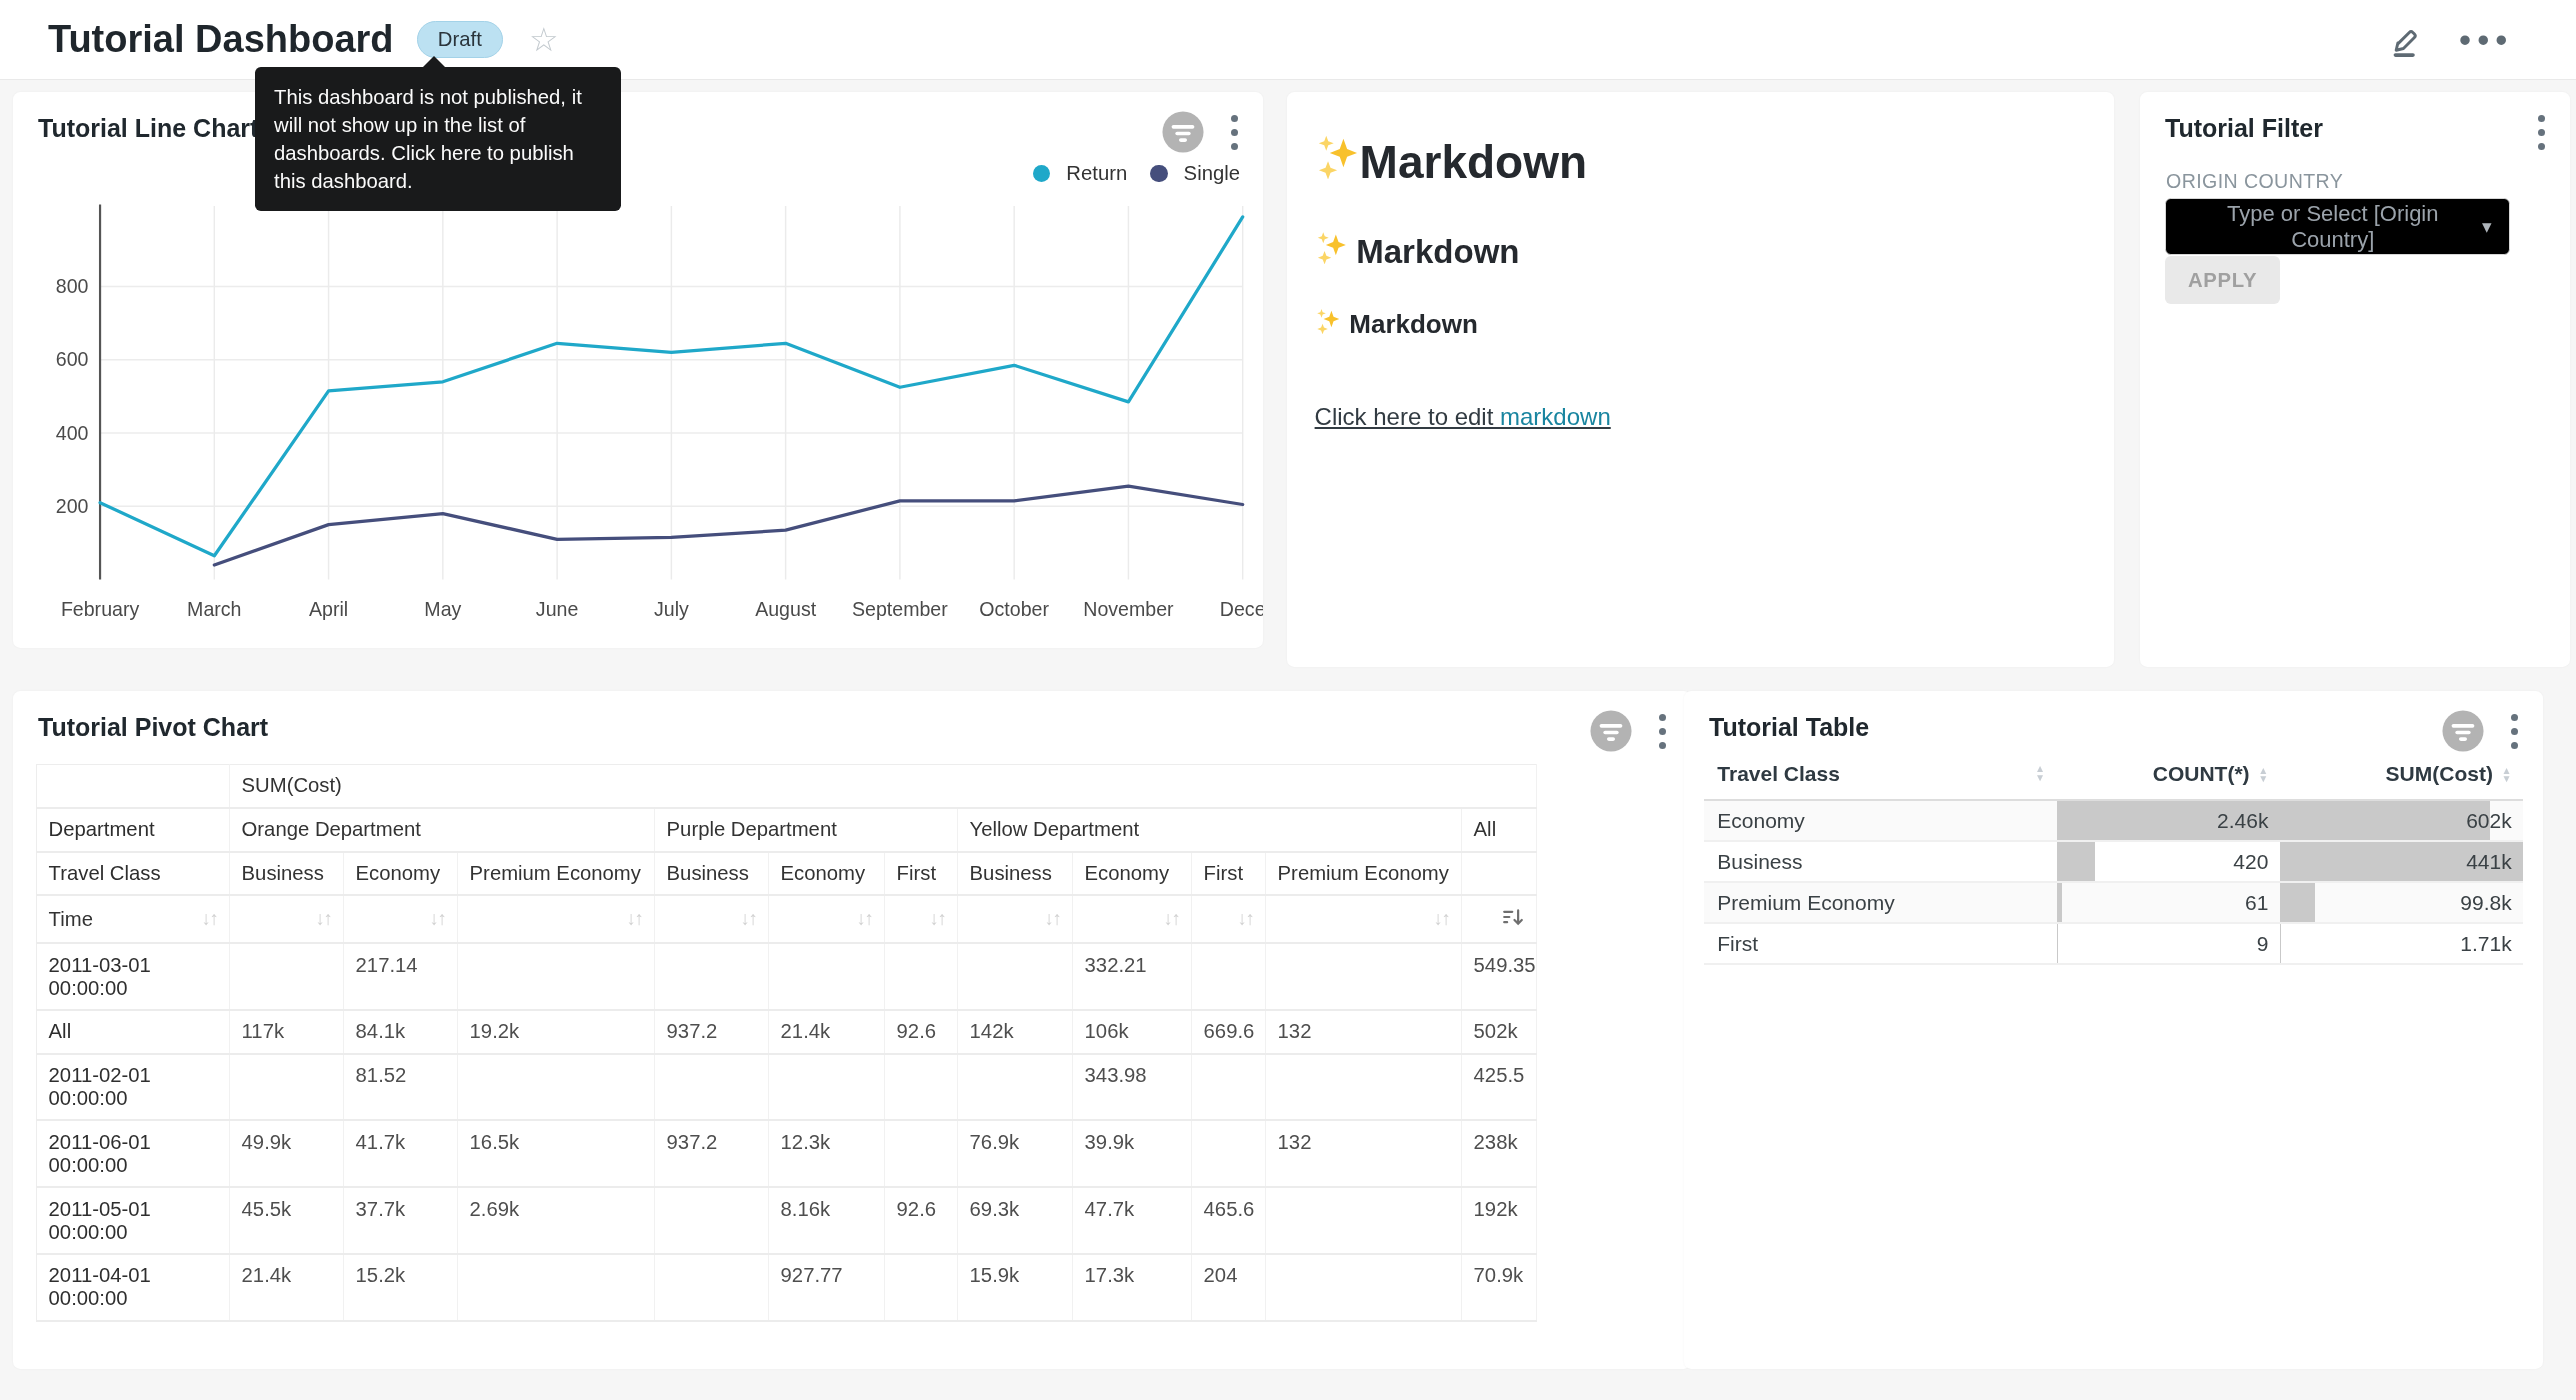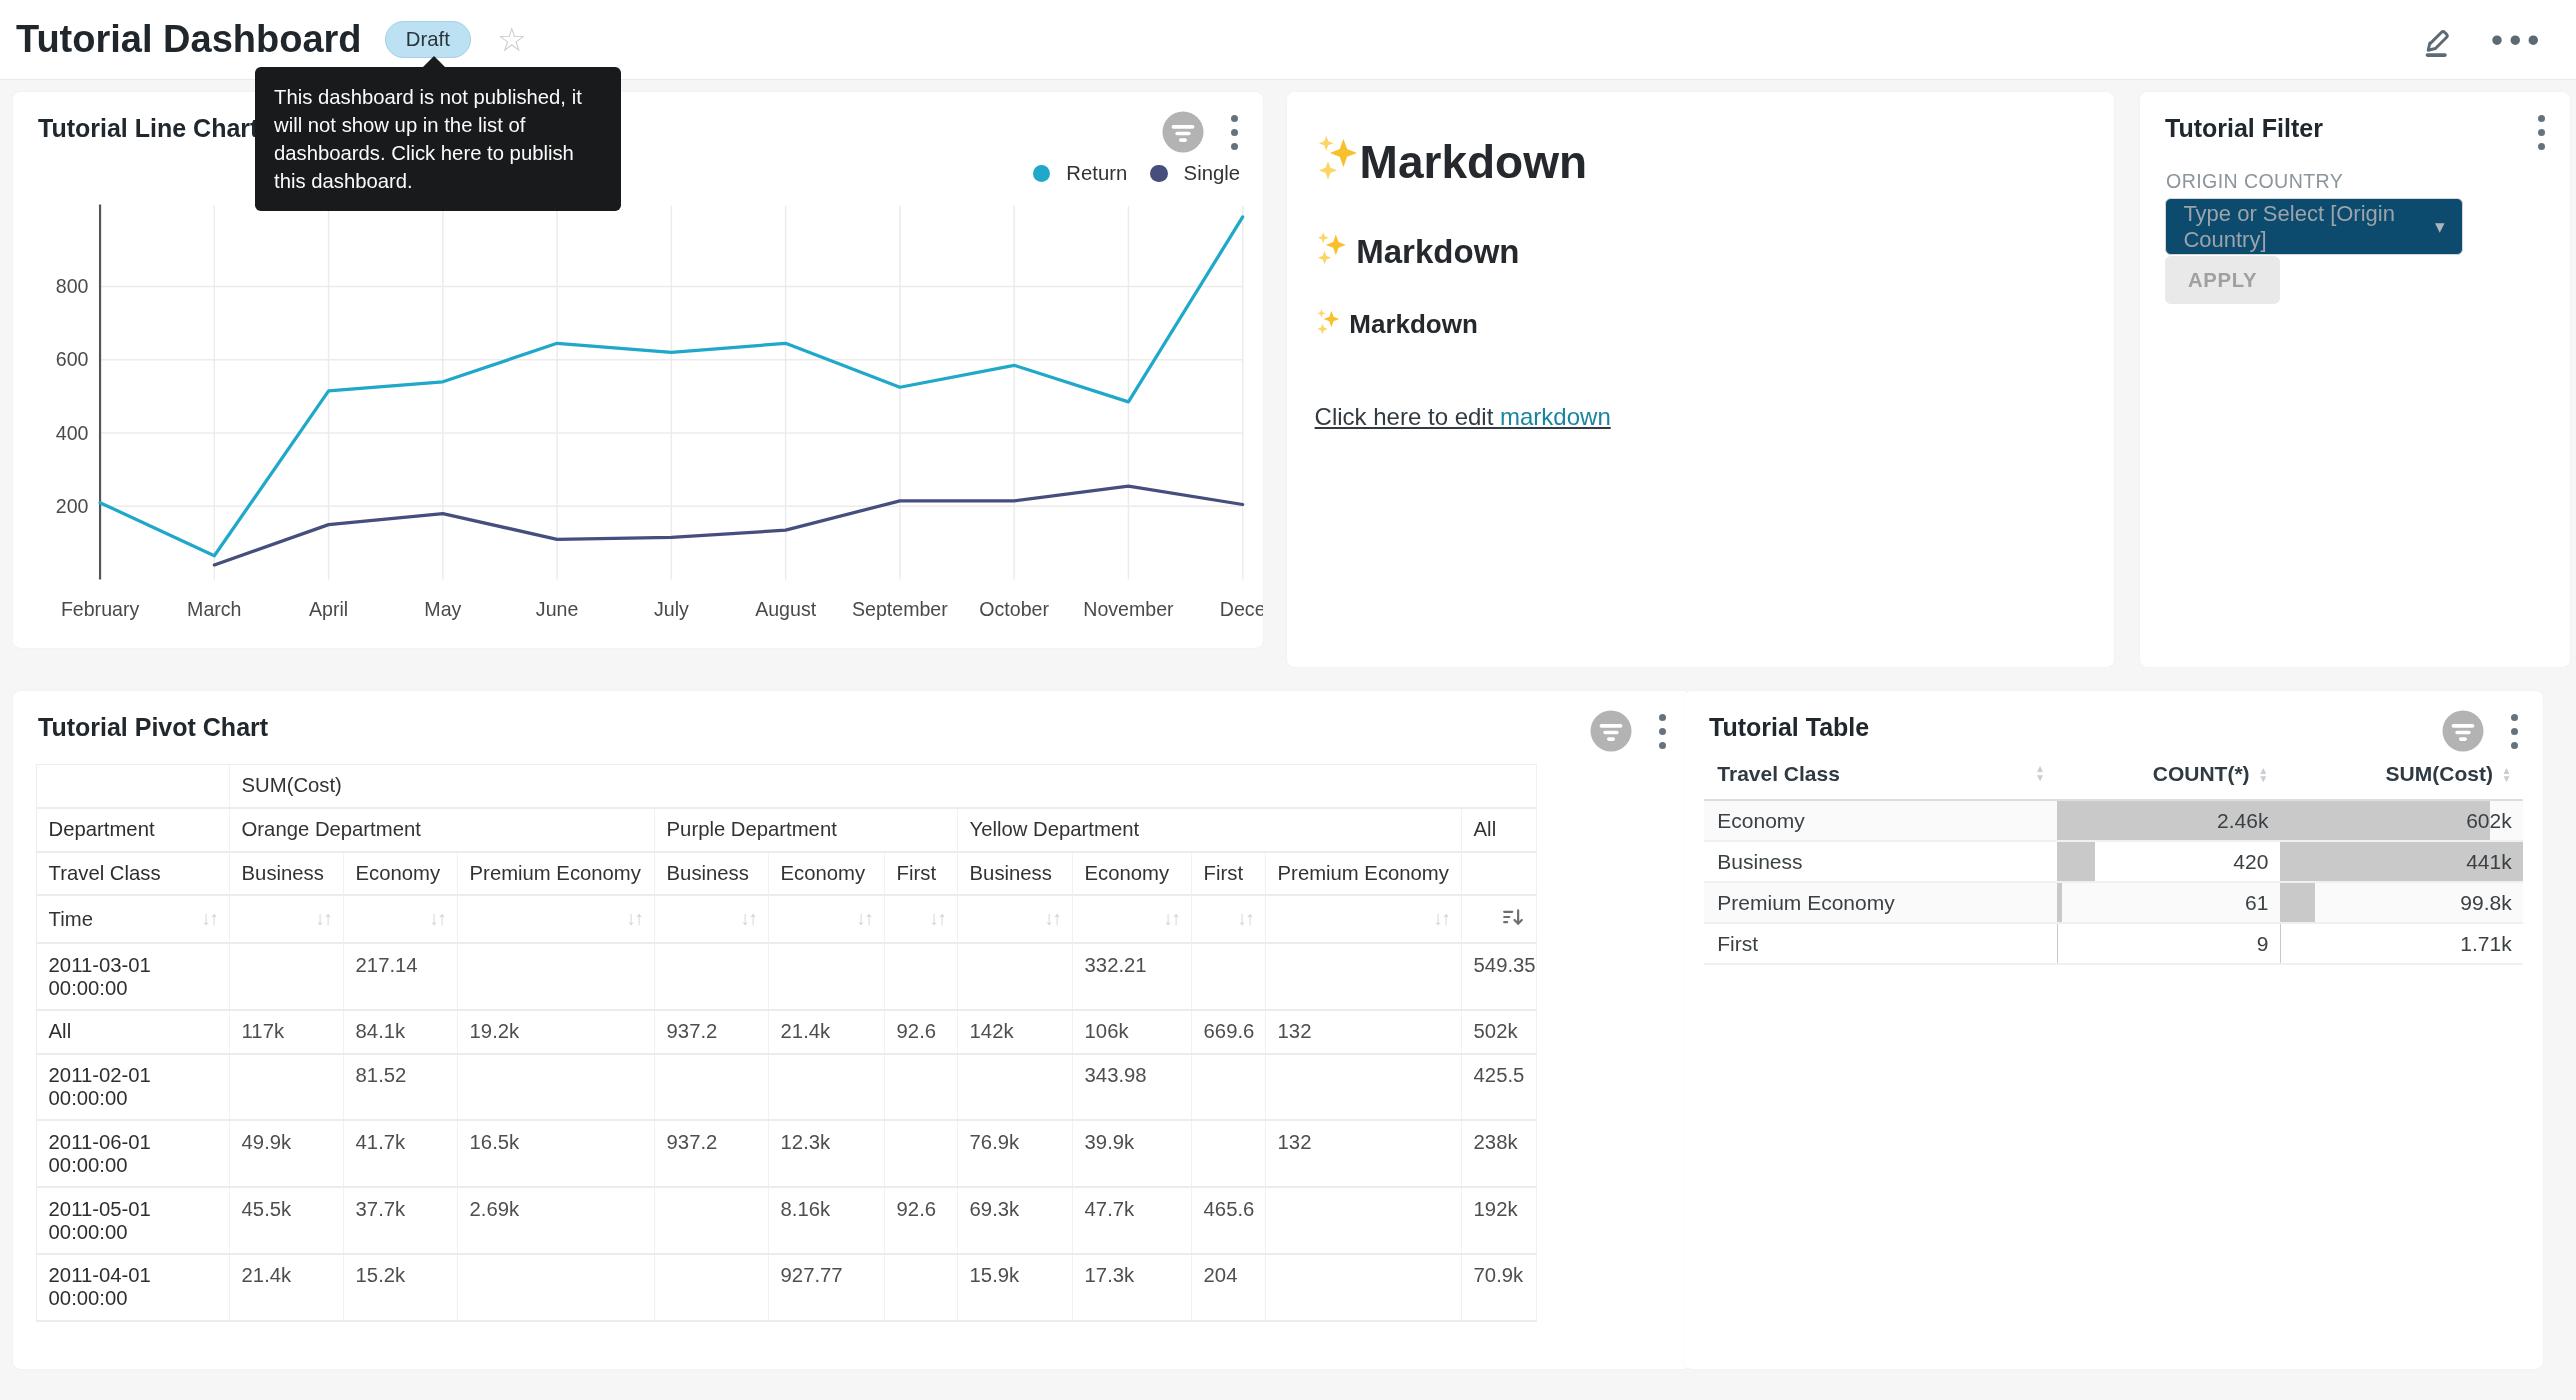--- a/index.html
+++ b/index.html
@@ -8,21 +8,21 @@
     position:relative;
     background:#F6F6F6;
     font-family:"Liberation Sans", sans-serif;
     color:#333;
     overflow:hidden;
   }
   
   .topbar {
     position:absolute; left:0; top:0; width:2576px; height:80px;
     background:#FFFFFF; border-bottom:1.5px solid #E9E9E9;
-    display:flex; align-items:center; padding:0 16px; z-index:10;
+    display:flex; align-items:center; padding:0 48px; z-index:10;
   }
   .db-title { font-size:38px; font-weight:600; color:#1F262C; }
   .badge {
     margin-left:23px; font-size:20.3px; color:#2A343B;
     background:#BCE1F2; border:1.5px solid #A3D2E8; border-radius:32px;
     padding:5.8px 20.3px; cursor:pointer;
   }
   .star { margin-left:26px; font-size:33px; color:#C2C9CE; line-height:1; cursor:pointer; }
   .actions { margin-left:auto; display:flex; align-items:center; gap:38px; padding-right:14.5px; }
   .ellipsis { font-size:33px; color:#5E6A73; letter-spacing:6.5px; font-weight:700; cursor:pointer; }
@@ -57,24 +57,24 @@
   
   .md { position:absolute; left:27.6px; top:42px; right:26px; color:#25292E; }
   .md-h1 { font-size:46px; font-weight:600; display:flex; align-items:center; }
   .md-h2 { font-size:33px; font-weight:600; margin-top:41px; display:flex; align-items:center; gap:8.7px; }
   .md-h3 { font-size:26px; font-weight:600; margin-top:36px; display:flex; align-items:center; gap:8.7px; }
   .md-p  { font-size:24px; margin-top:62px; color:#323B42; font-weight:400;text-decoration:underline; }
   .md-link { color:#1985A0; cursor:pointer; }
   
   .f-label { position:absolute; left:26px; top:78px; font-size:19.6px; color:#8A959D; letter-spacing:0.4px; }
   .f-select {
-    position:absolute; left:25px; top:106px; width:298px; height:57px;
-    border:1.5px solid #D6D6D6; border-radius:5.8px; background:#0c4a6e;
+    position:absolute; left:25px; top:106px; width:345px; height:57px;
+    border:1.5px solid #D6D6D6; border-radius:5.8px; background:#000000;
     display:flex; align-items:center; justify-content:space-between;
-    padding:0 17.4px; font-size:22px; color:#9BA3AB; cursor:pointer;
+    padding:0 17.4px; font-size:22px; color:#9BA3AB; cursor:pointer;text-align:center;
   }
   .f-caret { color:#AEB4BA; font-size:19px; }
   .f-apply {
     position:absolute; left:25px; top:164px; height:48px;
     background:#E9E9E9; color:#A0A0A0; font-size:20.3px; font-weight:600;
     border:none; border-radius:5.8px; padding:0 23px; letter-spacing:0.7px;
     font-family:"Liberation Sans", sans-serif; cursor:pointer;
   }
   
   .pivot-wrap { position:absolute; left:23px; top:73px; }

